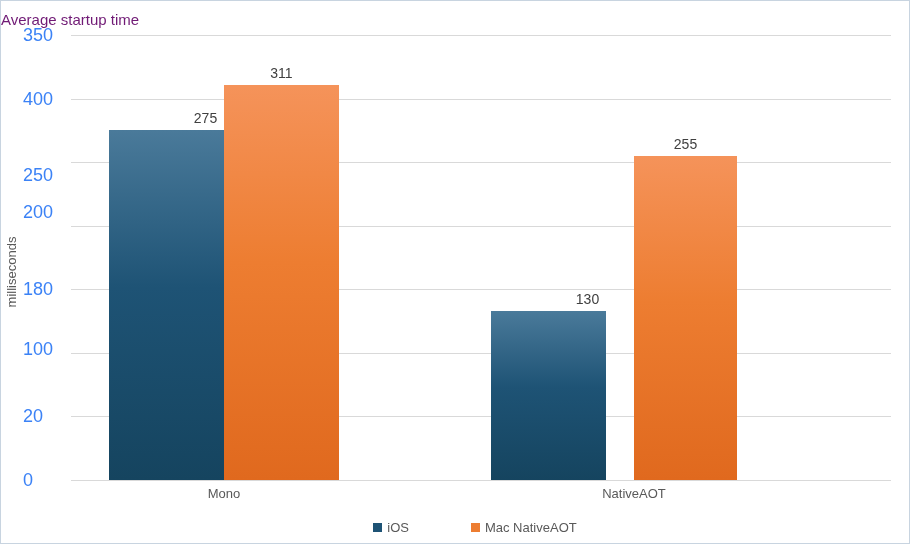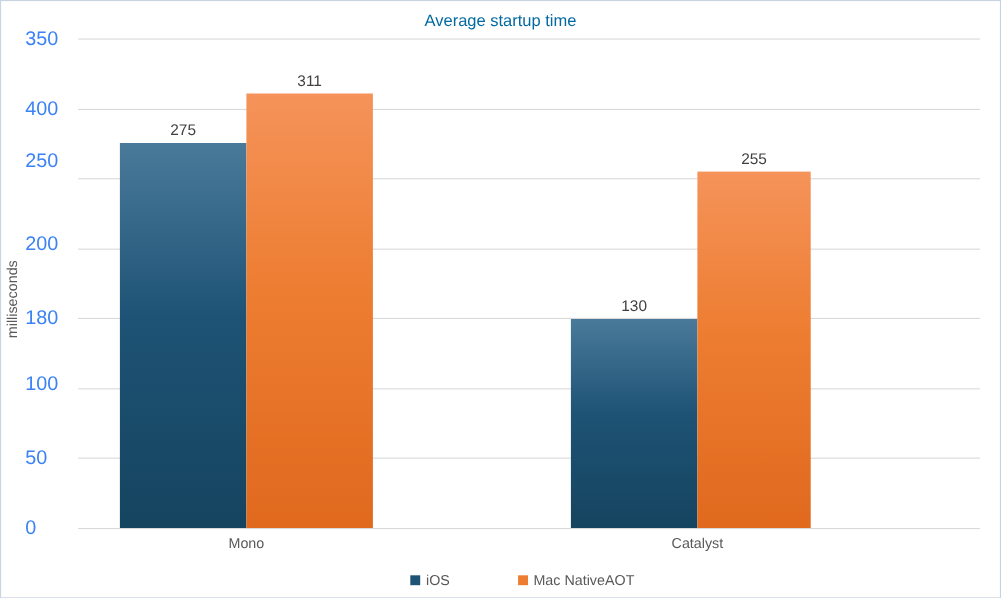--- a/index.html
+++ b/index.html
@@ -14,23 +14,22 @@
     height: 544px;
     border: 1px solid #c8d4e0;
     position: relative;
     background: #fff;
   }
   .chart-title {
     position: absolute;
     top: 10px;
     left: 0;
     width: 100%;
-    text-align: center;
     font-size: 15px;
-    color: #0369a1;
+    color: #701a75;
   }
   .y-label {
     position: absolute;
     left: 10px;
     top: 50%;
     transform: translate(-50%, -50%) rotate(-90deg);
     transform-origin: center;
     font-size: 13px;
     color: #595959;
     white-space: nowrap;
@@ -58,20 +57,21 @@
     color: #3b82f6;
     text-align: left;
     width: 40px;
   }
   .bar {
     position: absolute;
     bottom: 0;
   }
   .bar.ios {
     background: linear-gradient(to bottom, #4a7a9a 0%, #1e5375 45%, #15445f 100%);
+    padding-left: 39px;
   }
   .bar.mac {
     background: linear-gradient(to bottom, #f5935a 0%, #ed7d31 45%, #e0691e 100%);
     margin-top: 36px;
   }
   .bar-label {
     position: absolute;
     width: 100%;
     text-align: center;
     font-size: 14px;
@@ -122,53 +122,53 @@
 
   <div class="plot-area">
 
     <div class="gridline" style="top:0px"></div>
     <div class="y-tick" style="top:0px">350</div>
 
     <div class="gridline" style="top:63.57px"></div>
     <div class="y-tick" style="top:63.57px">400</div>
 
     <div class="gridline" style="top:127.14px"></div>
-    <div class="y-tick" style="top:111px">250</div>
+    <div class="y-tick" style="top:140px">250</div>
 
     <div class="gridline" style="top:190.71px"></div>
-    <div class="y-tick" style="top:187px">200</div>
+    <div class="y-tick" style="top:177px">200</div>
 
     <div class="gridline" style="top:254.29px"></div>
     <div class="y-tick" style="top:254.29px">180</div>
 
     <div class="gridline" style="top:317.86px"></div>
     <div class="y-tick" style="top:314px">100</div>
 
     <div class="gridline" style="top:381.43px"></div>
-    <div class="y-tick" style="top:381.43px">50</div>
+    <div class="y-tick" style="top:381.43px">20</div>
 
     <div class="gridline" style="top:445px"></div>
     <div class="y-tick" style="top:445px">0</div>
 
     <div class="bar ios" style="left:38px; width:115px; height:349.64px">
       <div class="bar-label">275</div>
     </div>
     <div class="bar mac" style="left:153px; width:115px; height:395.41px">
       <div class="bar-label">311</div>
     </div>
 
-    <div class="bar ios" style="left:448px; width:115px; height:190px">
+    <div class="bar ios" style="left:420px; width:115px; height:169px">
       <div class="bar-label">130</div>
     </div>
     <div class="bar mac" style="left:563px; width:103px; height:324.21px">
       <div class="bar-label">255</div>
     </div>
 
     <div class="x-tick" style="left:153px">Mono</div>
-    <div class="x-tick" style="left:563px">Catalyst</div>
+    <div class="x-tick" style="left:563px">NativeAOT</div>
   </div>
 
   <div class="legend">
     <div class="legend-item">
       <span class="legend-swatch ios"></span>
       <span>iOS</span>
     </div>
     <div class="legend-item">
       <span class="legend-swatch mac"></span>
       <span>Mac NativeAOT</span>

